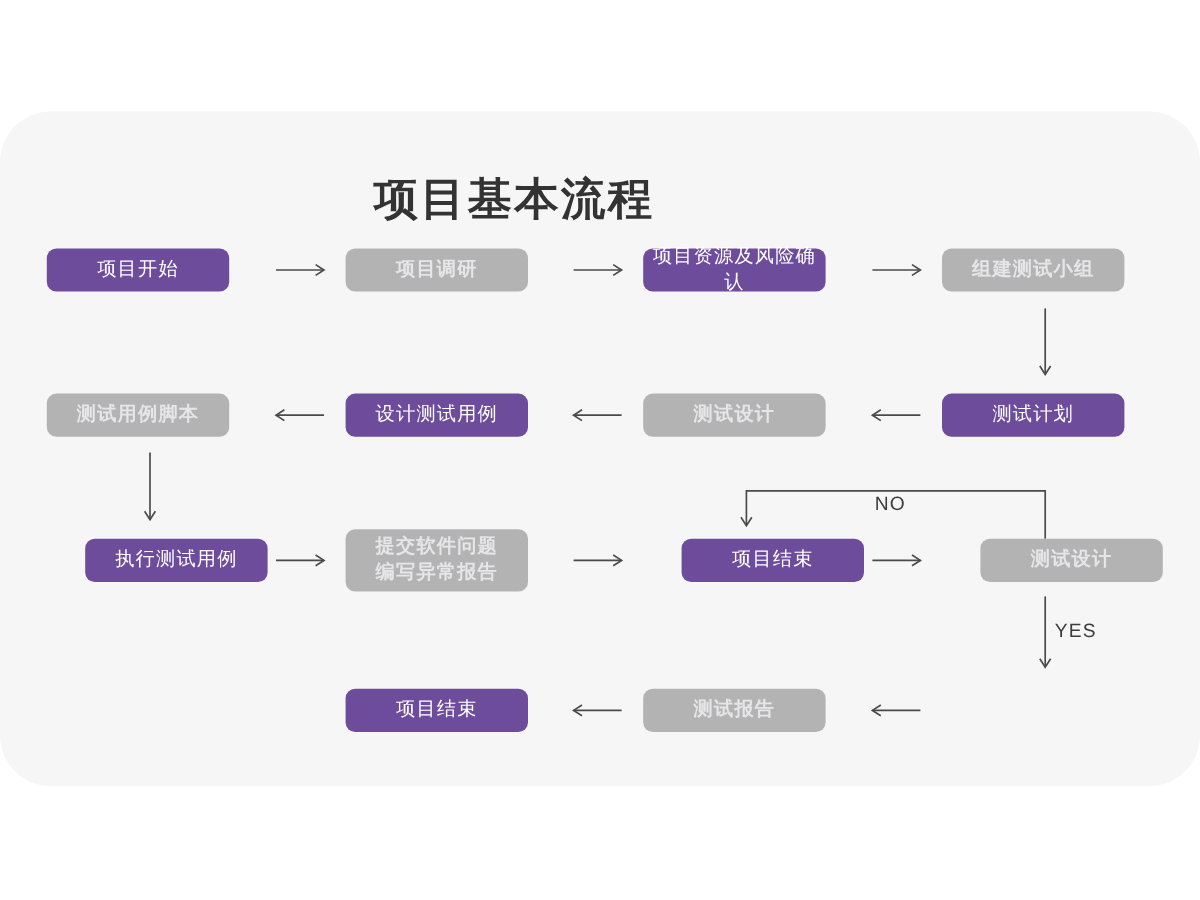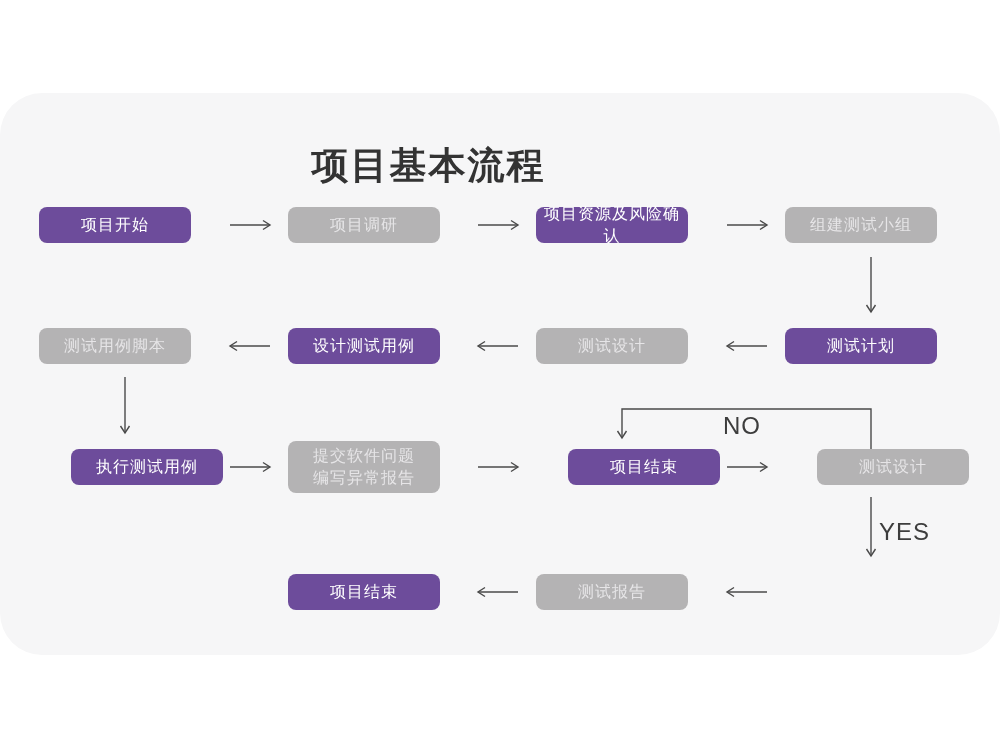--- a/index.html
+++ b/index.html
@@ -53,29 +53,29 @@
     width:152px;height:36px;
     border-radius:8px;
     display:flex;align-items:center;justify-content:center;
     text-align:center;
     font-size:16px;
     letter-spacing:1px;
     white-space:pre-line;
     line-height:22px;
   }
   .node.purple{background:var(--purple);color:var(--text-on-purple);}
-  .node.gray{background:var(--gray-box);color:var(--text-on-gray);}
+  .node.gray{background:var(--gray-box);color:var(--text-on-gray);font-weight:bold;}
   .node.tall{height:52px;}
   
   .c1{left:39px;}.c2{left:288px;}.c3{left:536px;}.c4{left:785px;}
   
   .r1{top:207px;}.r2{top:328px;}.r3{top:449px;margin-left:32px;}.r3tall{top:441px;}.r4{top:574px;}
   .edge-label{
     position:absolute;
-    font-size:24px;
+    font-size:16px;
     letter-spacing:1px;
     color:var(--label-color);
   }
   .edge-label.no{left:714px;top:412px;width:56px;text-align:center;}
   .edge-label.yes{left:879px;top:518px;}
 </style>
 </head>
 <body>
 
 <div class="page">

